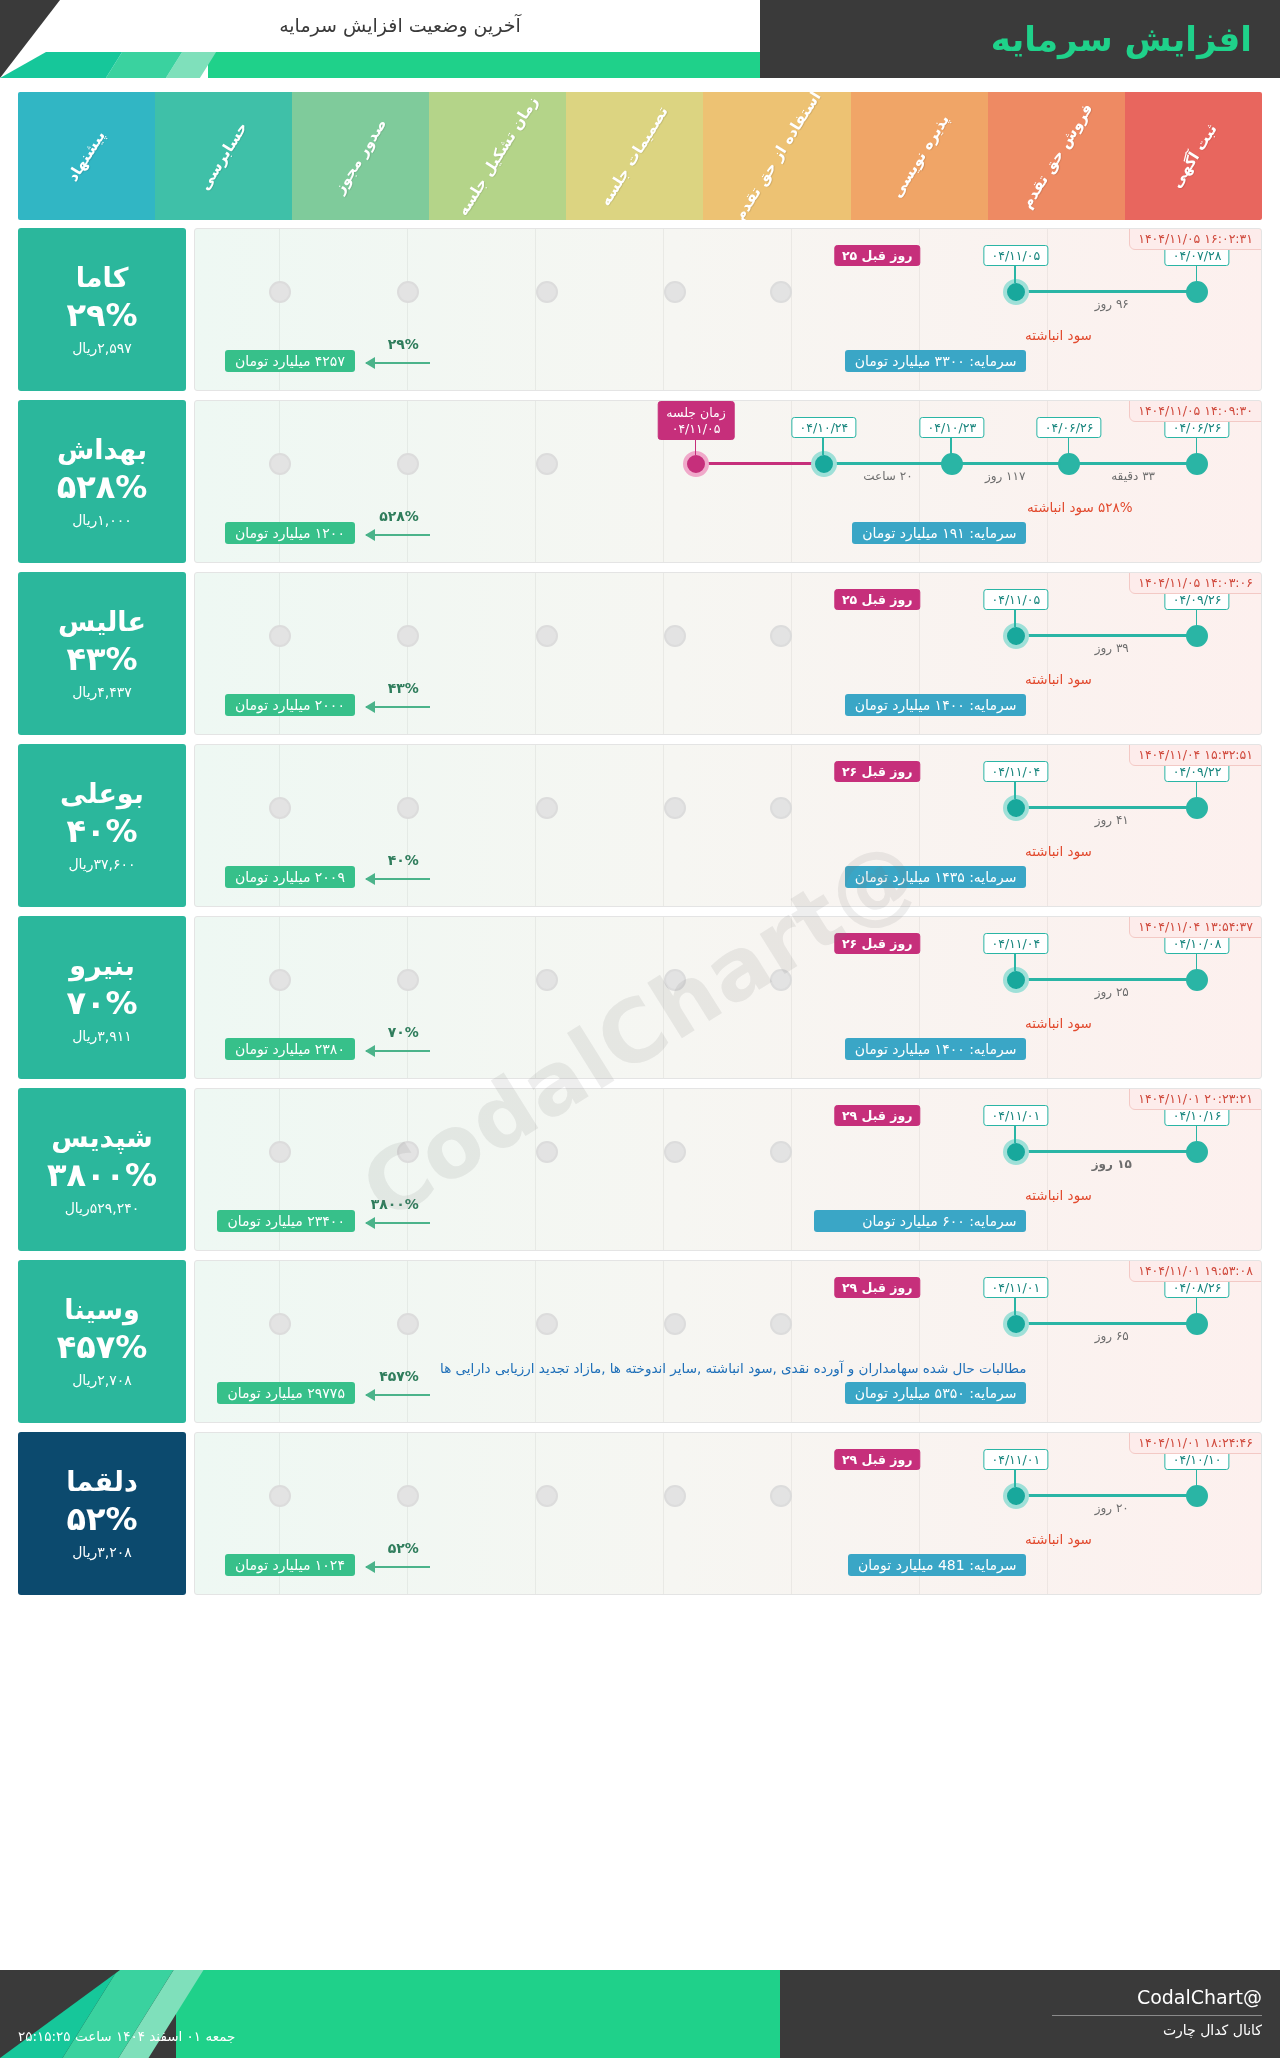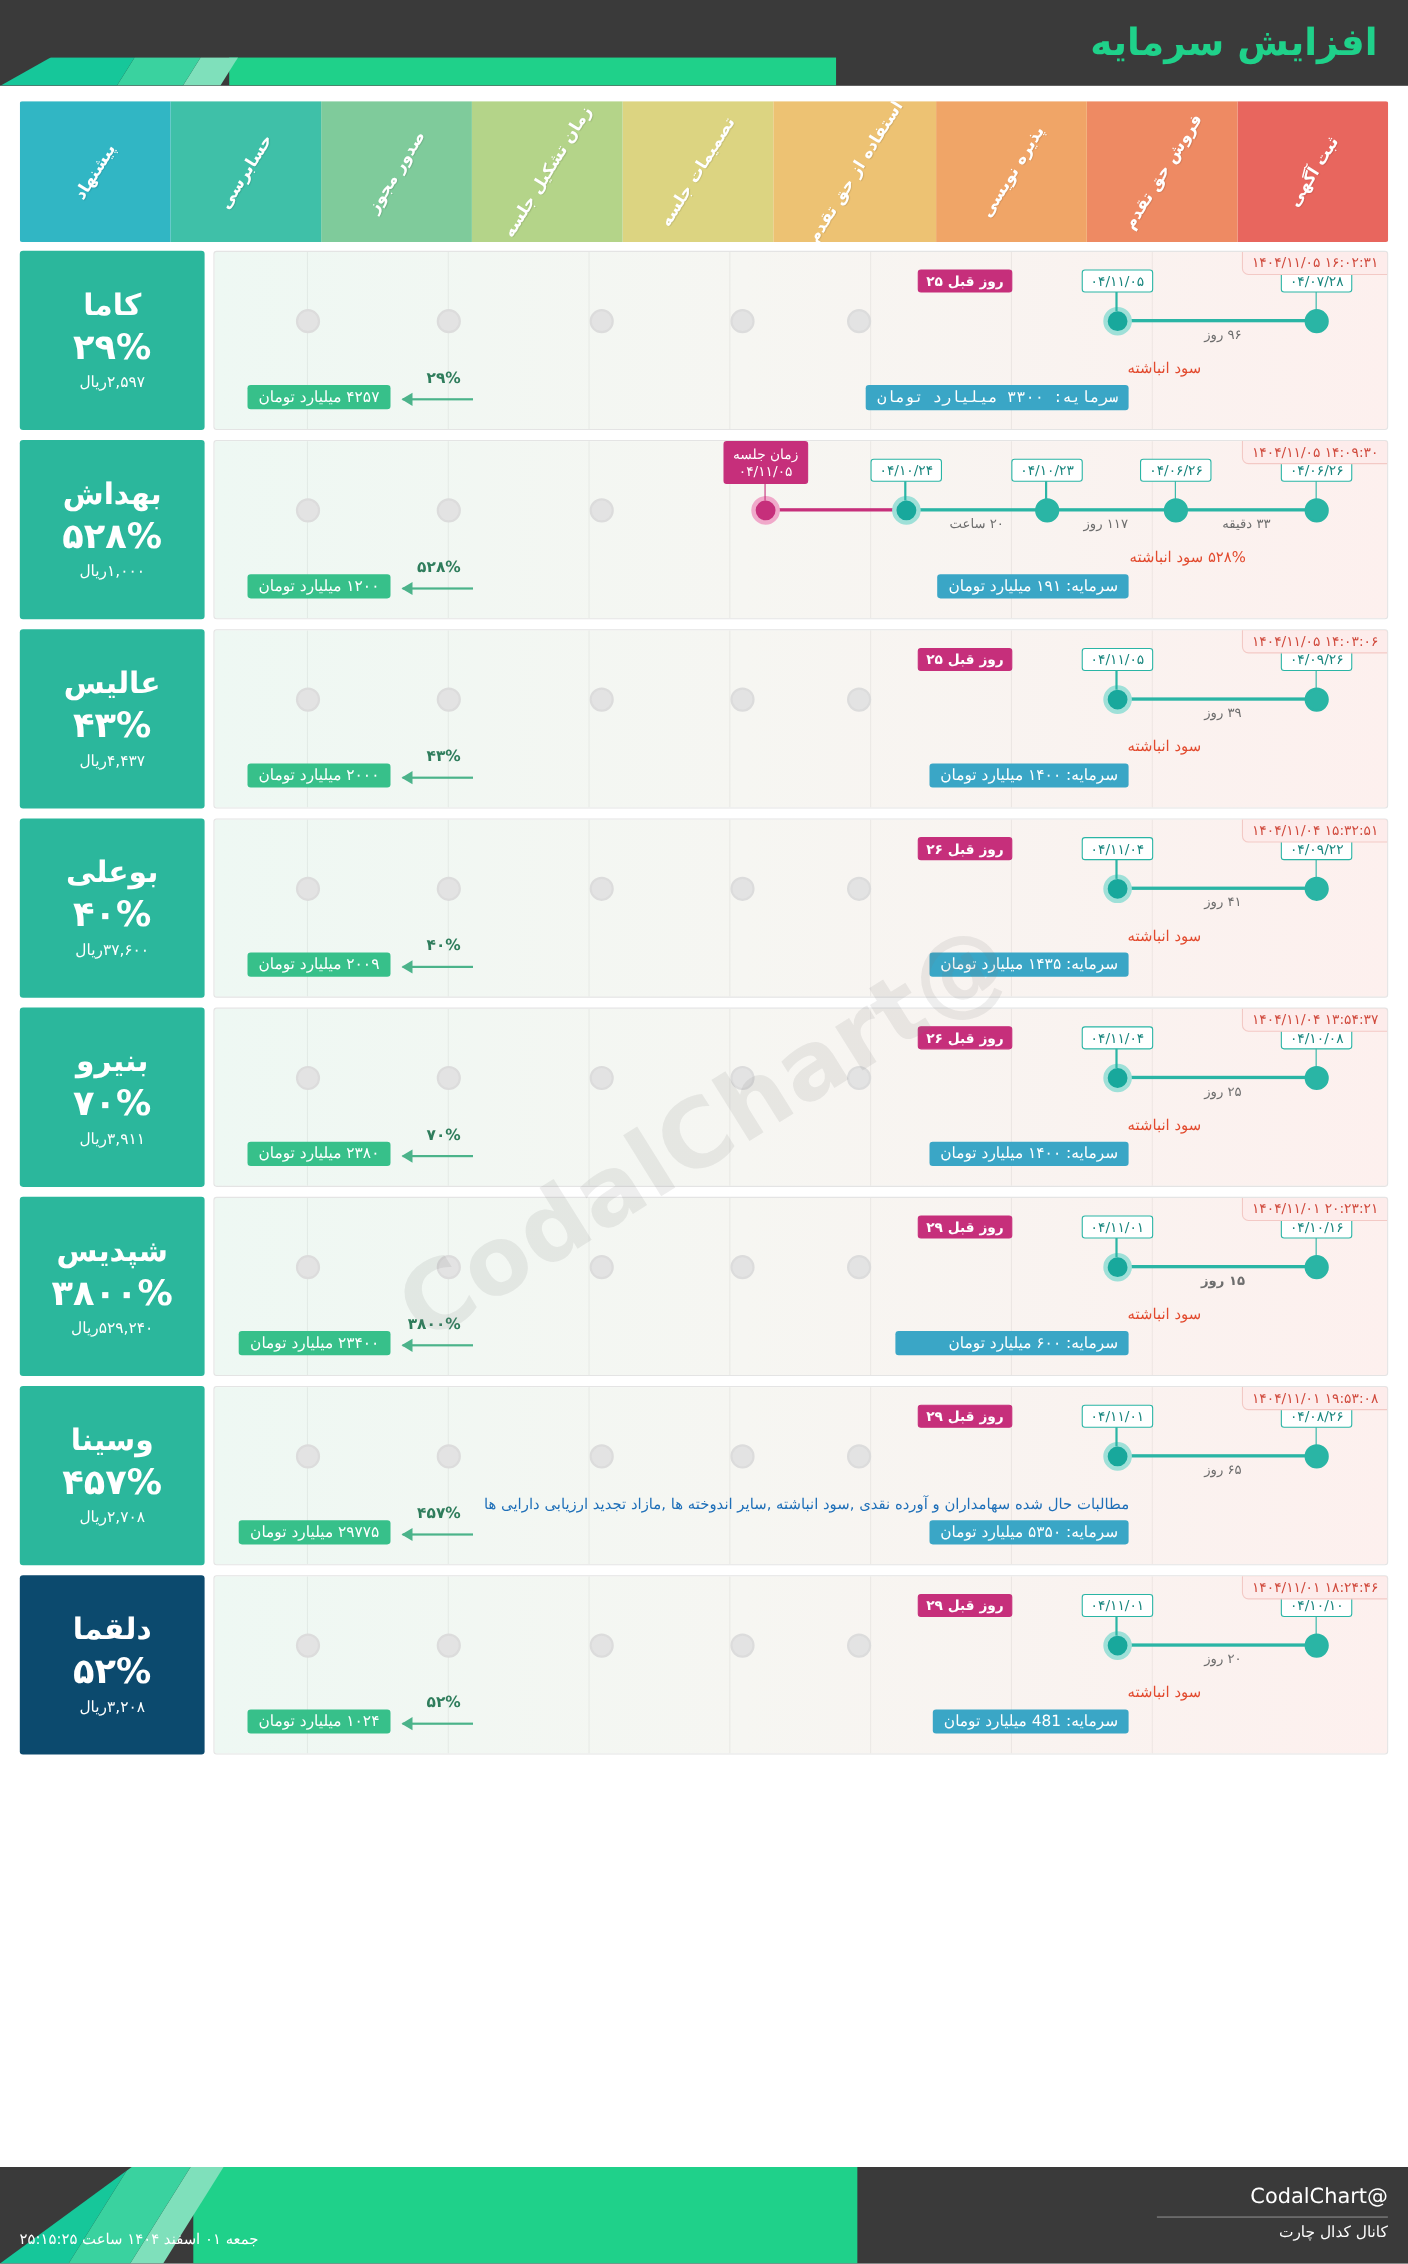--- a/index.html
+++ b/index.html
@@ -327,20 +327,23 @@
     text-align: left;
     line-height: 1.5;
     z-index: 3;
   }
 </style>
 </head>
 <body>
 
 <div class="header">
   <div class="header-title">افزایش سرمایه</div>
+  <div class="header-sub">
+    <div class="header-sub-text">آخرین وضعیت افزایش سرمایه</div>
+  </div>
   <div class="header-stripes">
     <div class="hs hs4"></div>
       <div class="hs hs3"></div>
       <div class="hs hs2"></div>
       <div class="hs hs1"></div>
   </div>
 </div>
 
 <div class="stages" id="stages">
     <div class="stage" style="background: rgb(232, 102, 94);">
@@ -394,21 +397,21 @@
           <div class="stem" style="right: 6%; height: 20px; top: -28px;"></div>
           <div class="dchip" style="top: -46px; right: 6%;">۰۴/۰۷/۲۸</div>
           <div class="node big" style="right: 23%;"></div>
           <div class="stem" style="right: 23%; height: 20px; top: -28px;"></div>
           <div class="dchip" style="top: -46px; right: 23%;">۰۴/۱۱/۰۵</div>
           <div class="dchip pink" style="right: 36%; top: -46px;">۲۵ روز قبل</div>
           <div class="gap-label" style="right: 14%; top: 6px;">۹۶ روز</div>
         </div>
         <div class="note" style="right: 19%; top: 98px;">سود انباشته</div>
         <div class="capbar">
-          <div class="cap-old" style="right: 22%; font-family: Liberation Mono, monospace;">سرمایه: ۳۳۰۰ میلیارد تومان</div>
+          <div class="cap-old" style="right: 22%;">سرمایه: ۳۳۰۰ میلیارد تومان</div>
           <div class="cap-arrow" style="right: 78%; width: 6%; top: 12px;"></div>
           <div class="cap-pct" style="right: 79%; top: -14px;">۲۹%</div>
           <div class="cap-new" style="right: 85%;">۴۲۵۷ میلیارد تومان</div>
         </div>
       </div>
       <div class="row-side" style="background: rgb(43, 183, 156);">
         <div class="side-name">کاما</div>
         <div class="side-pct">۲۹%</div>
         <div class="side-price">۲,۵۹۷ریال</div>
       </div>

